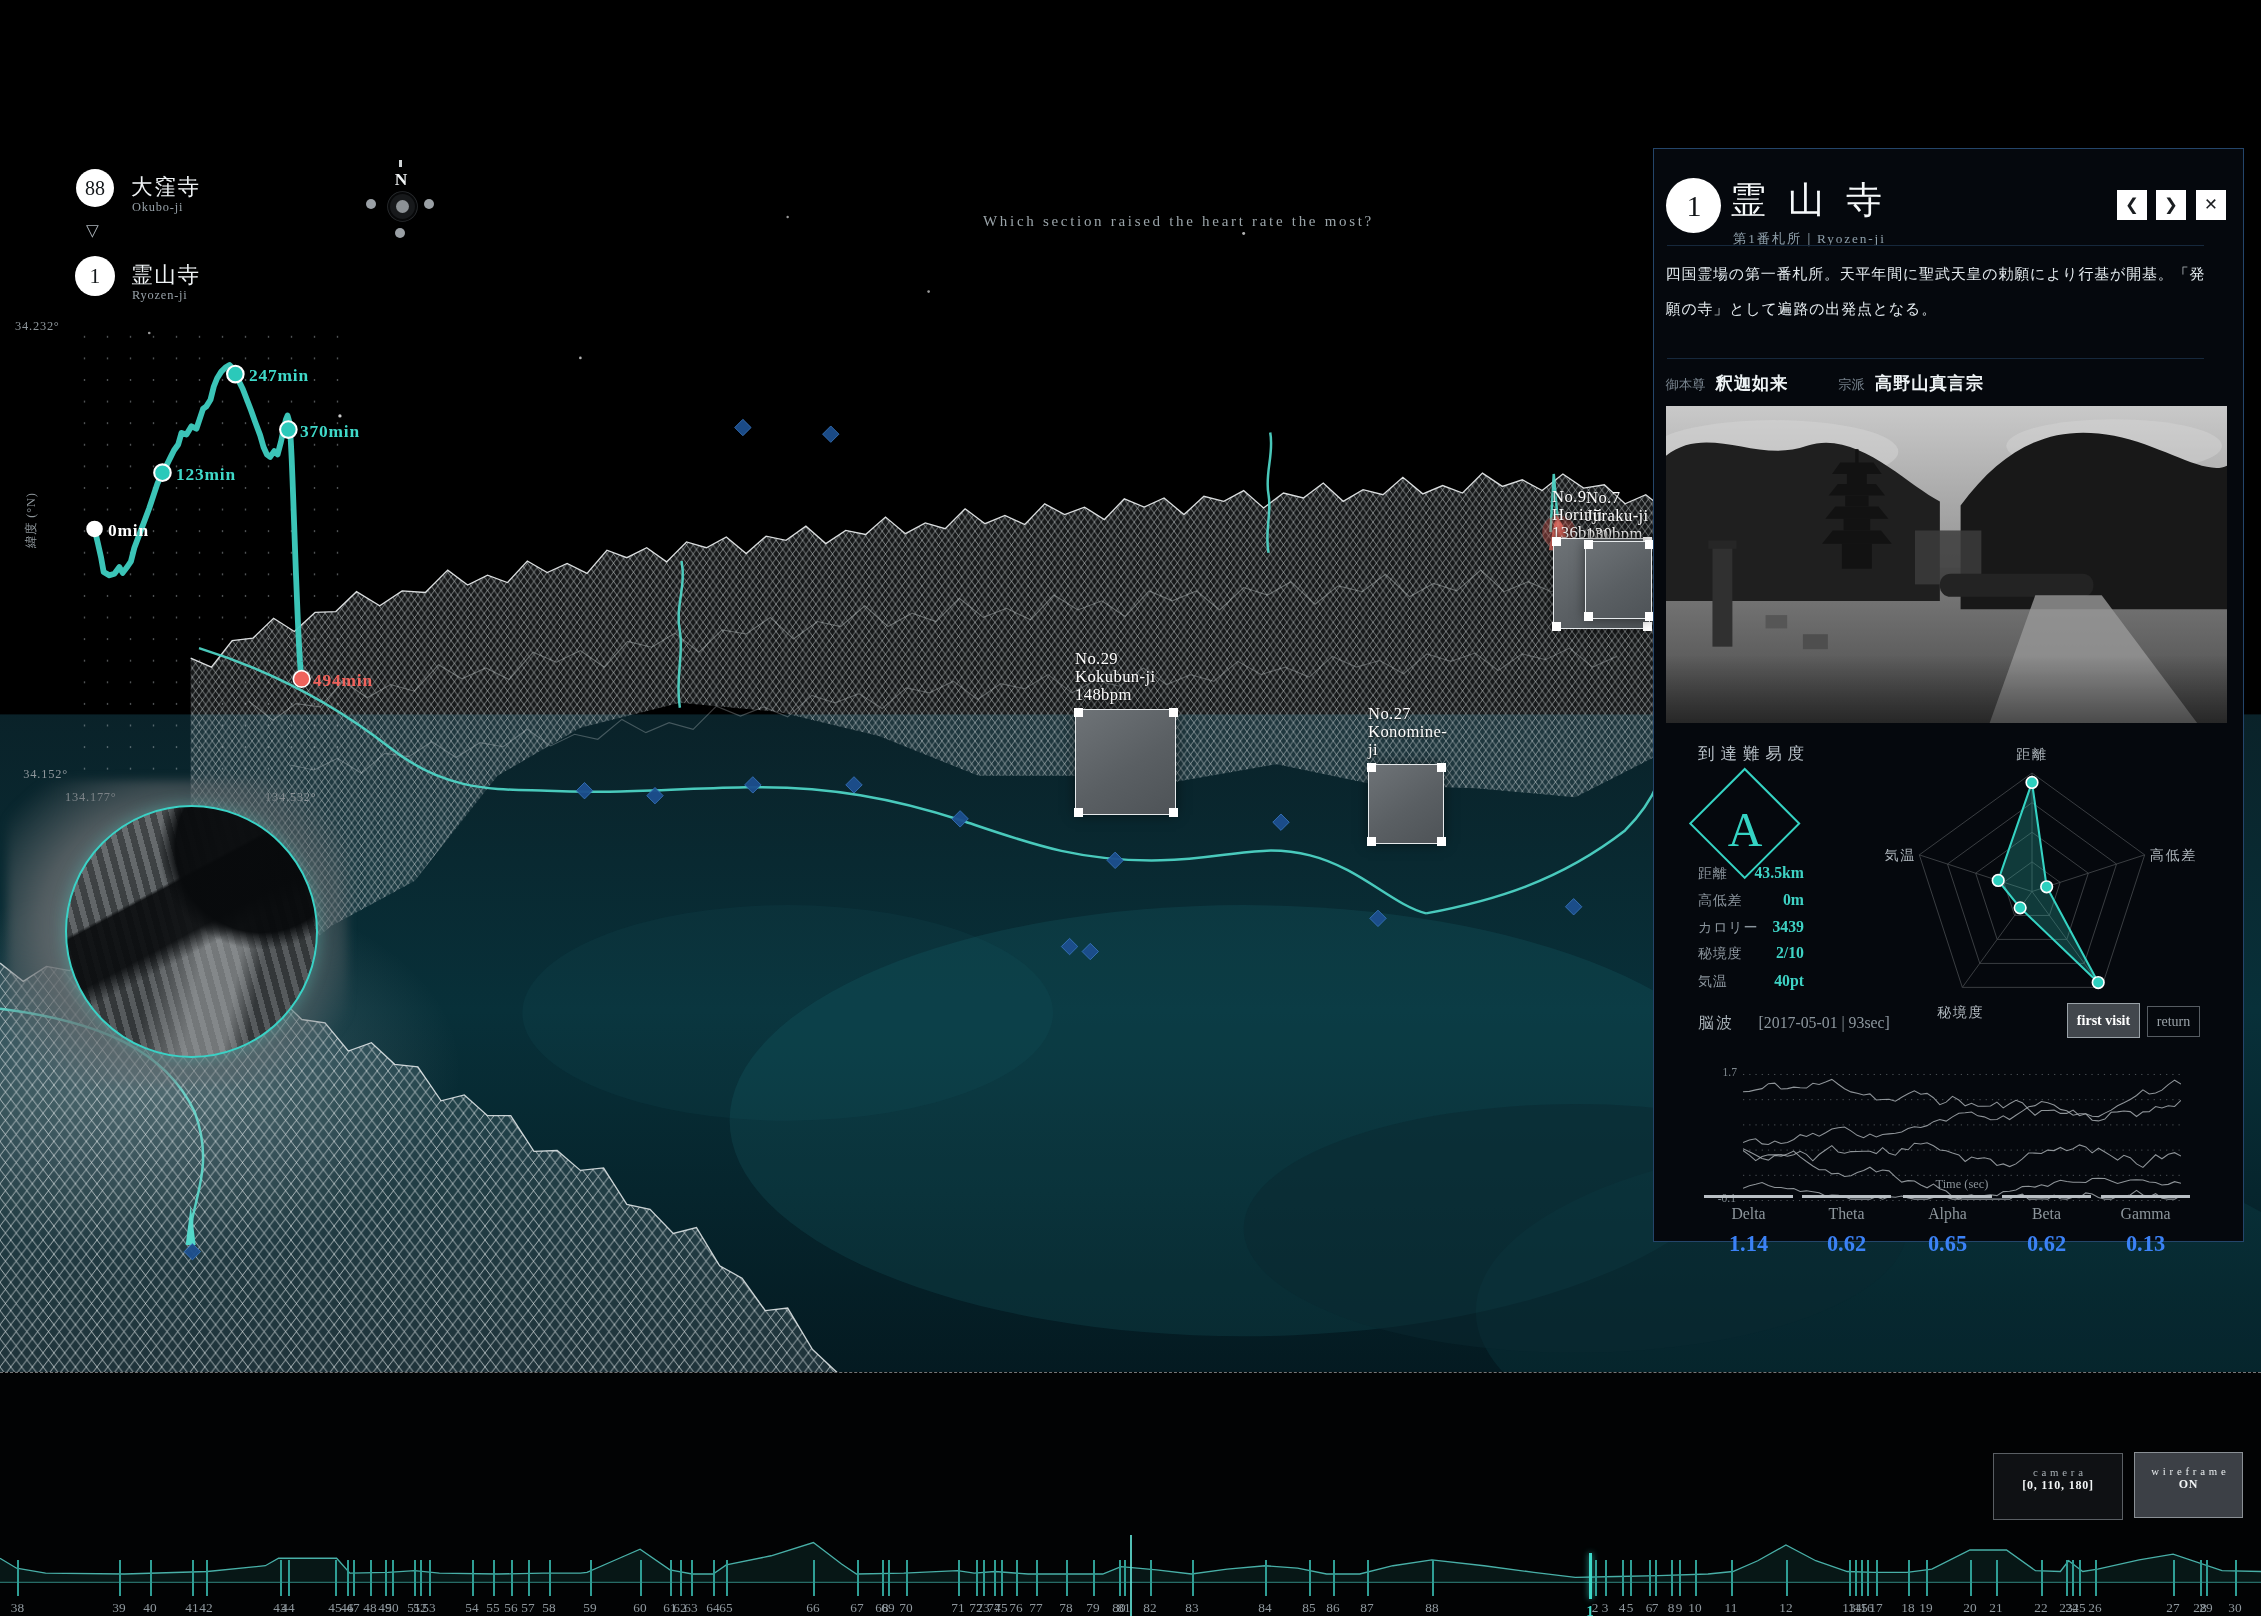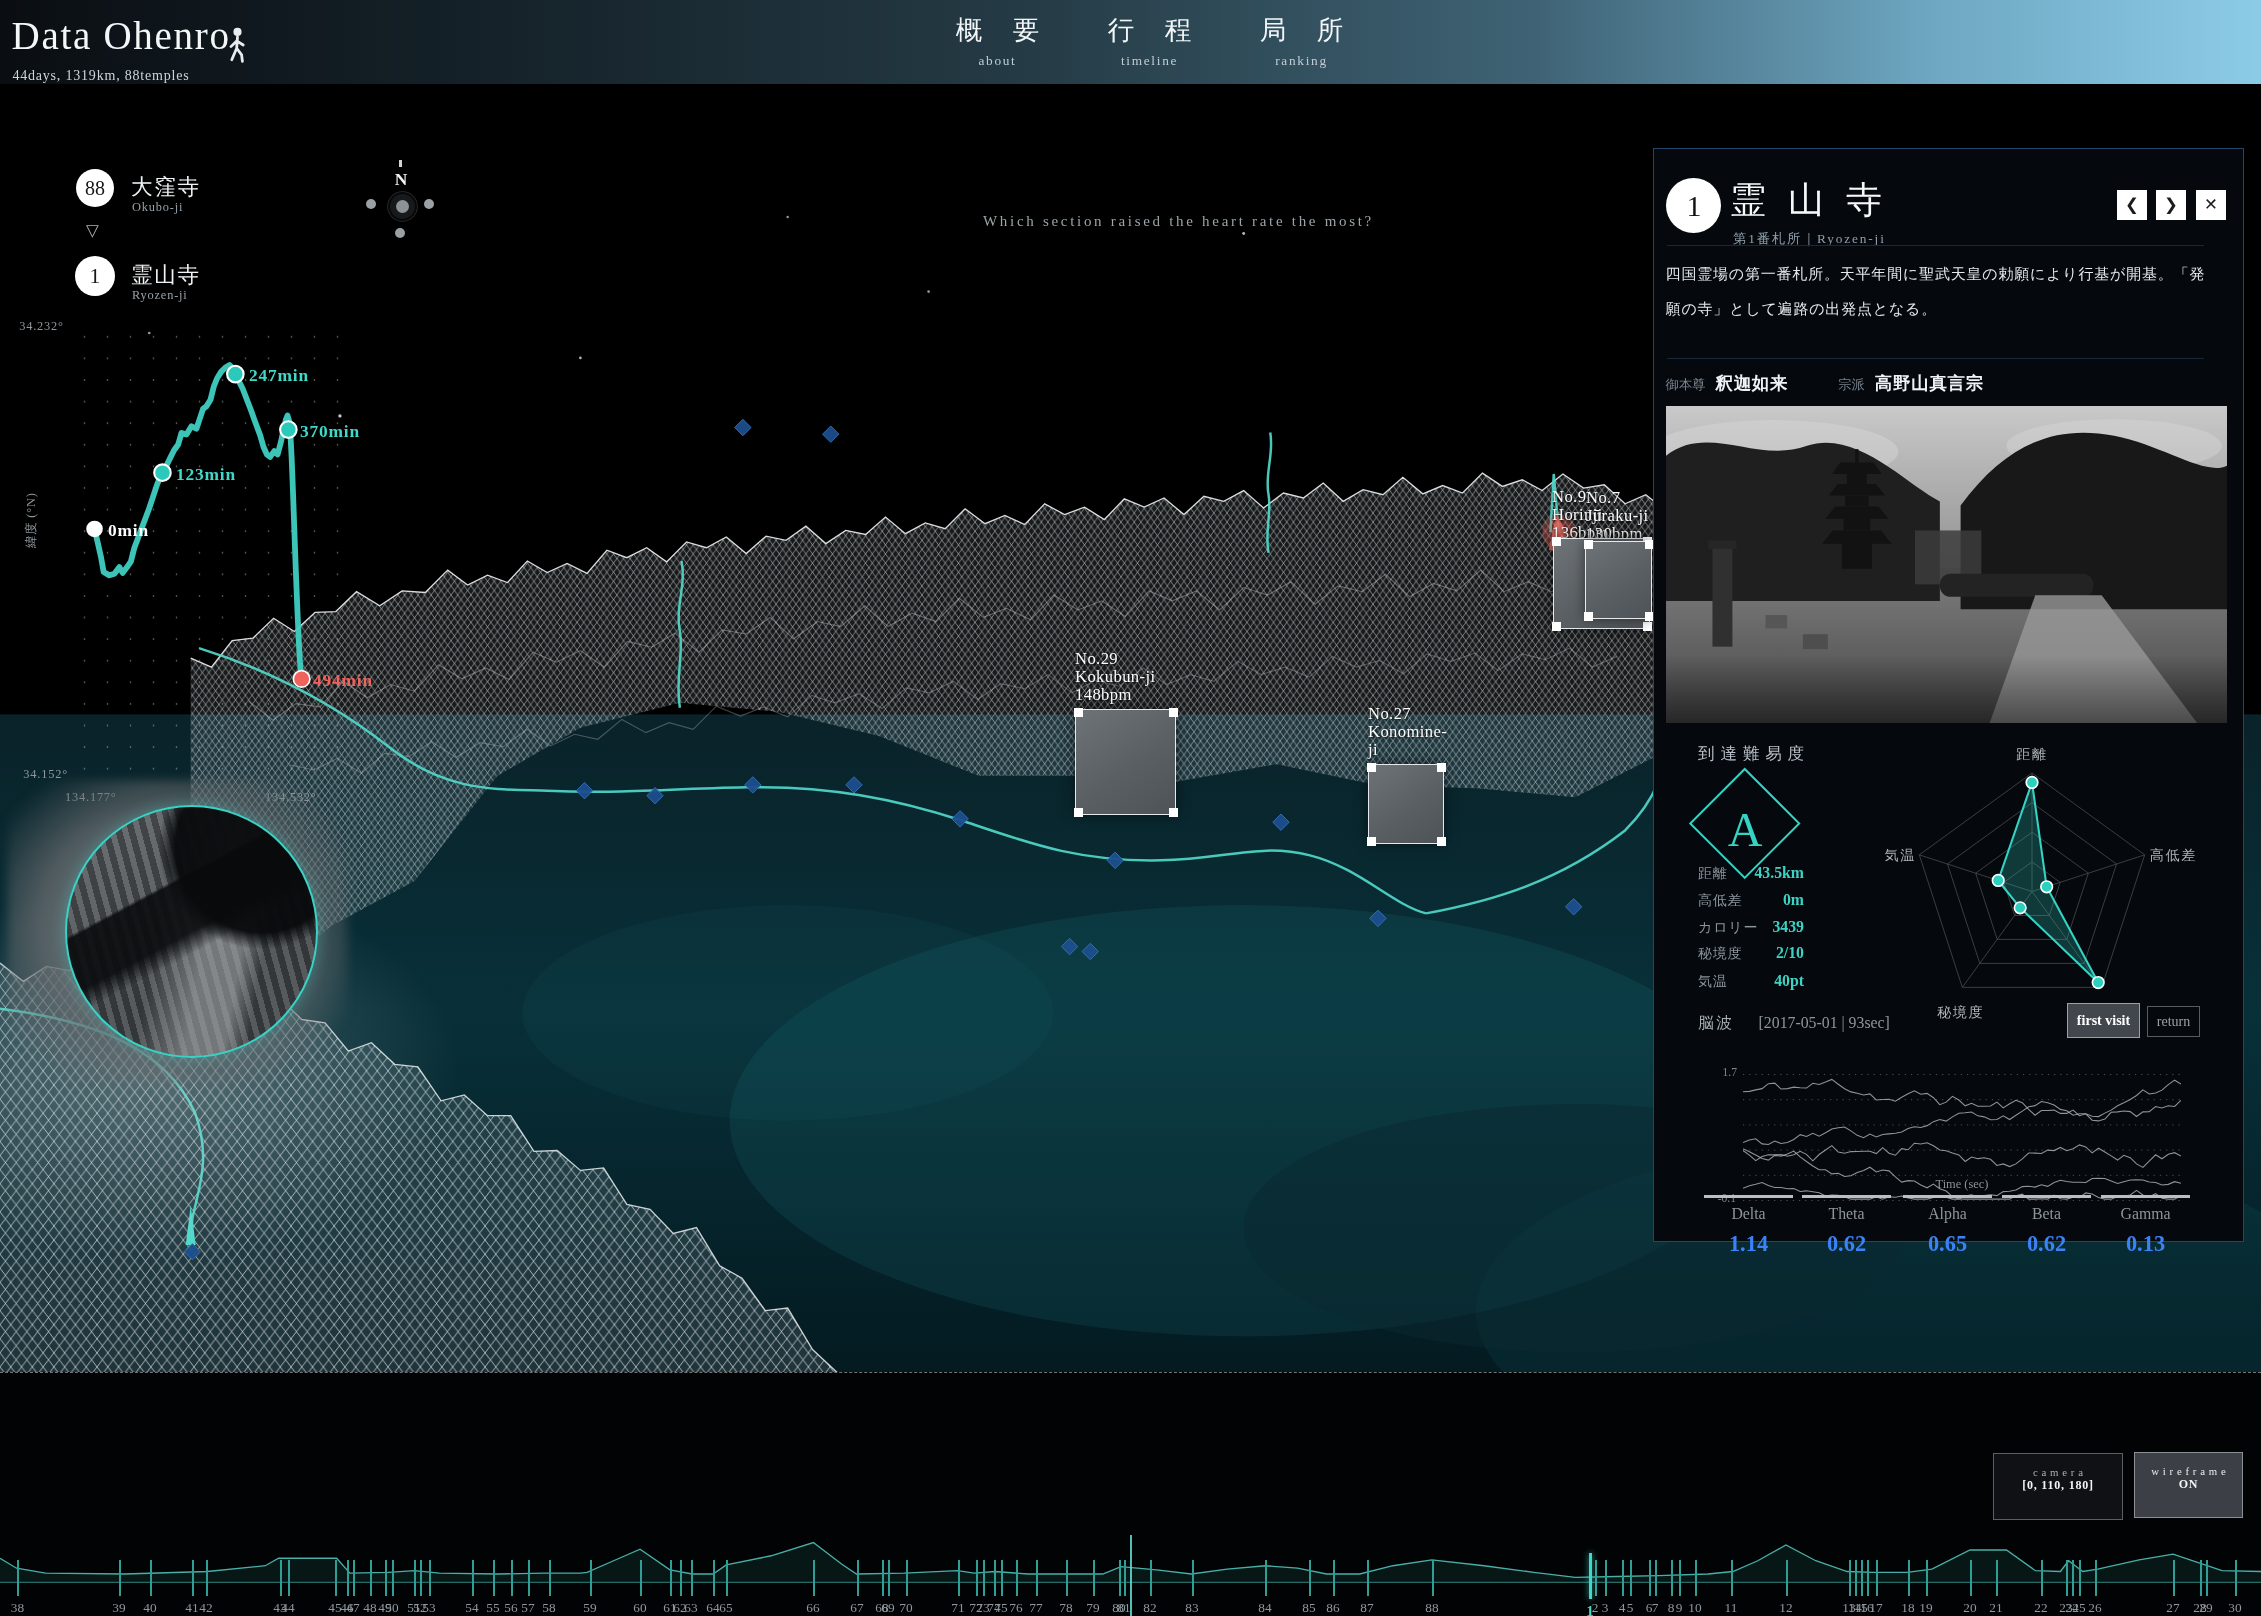--- a/index.html
+++ b/index.html
@@ -111,40 +111,20 @@
   .tl-num{position:absolute;top:65px;transform:translateX(-50%);font-size:13.3px;color:#8f989e;white-space:nowrap;}
   .tl-current-line{position:absolute;left:1589px;top:18px;width:3.3px;height:46px;background:#3fd9c9;box-shadow:0 0 6.6px rgba(63,217,201,0.8);}
   .tl-current-num{position:absolute;left:1590px;top:68px;transform:translateX(-50%);font-size:15px;font-weight:bold;color:#3fd9c9;}
   .tl-section-marker{position:absolute;left:1130px;top:0px;width:1.7px;height:83px;background:rgba(96,224,213,0.85);}
 </style>
 </head>
 <body>
 
 <div id="app">
 
-  <div class="header">
-    <div class="brand-title">Data Ohenro</div>
-    <svg class="walker" viewBox="0 0 28 44">
-      <circle cx="14" cy="6" r="5" fill="#e8edef"></circle>
-      <path d="M14 12 L13 26 M13 17 L6 24 M13 17 L21 22 M13 26 L7 40 M13 26 L19 34 L20 42" stroke="#e8edef" stroke-width="3.4" fill="none" stroke-linecap="round"></path>
-    </svg>
-    <div class="brand-sub">44days, 1319km, 88temples</div>
-    <div class="nav-item" style="left:923px;">
-      <div class="nav-jp">概 要</div>
-      <div class="nav-en">about</div>
-    </div>
-    <div class="nav-item" style="left:1075px;">
-      <div class="nav-jp">行 程</div>
-      <div class="nav-en">timeline</div>
-    </div>
-    <div class="nav-item" style="left:1227px;">
-      <div class="nav-jp">局 所</div>
-      <div class="nav-en">ranking</div>
-    </div>
-  </div>
 
   <div class="scene">
     <svg id="scene-svg" width="2261" height="1289" viewBox="0 0 2727 1554">
       <defs>
         <pattern id="meshA" width="16" height="11" patternUnits="userSpaceOnUse">
           <path d="M0 11 L8 0 L16 11 M0 0 L8 11 L16 0" stroke="#cdd4d6" stroke-width="0.9" fill="none" opacity="0.72"></path>
         </pattern>
         <pattern id="meshB" width="26" height="17" patternUnits="userSpaceOnUse">
           <path d="M0 17 L13 0 L26 17 M0 0 L13 17 L26 0" stroke="#d6dcde" stroke-width="1.1" fill="none" opacity="0.8"></path>
         </pattern>
@@ -258,21 +238,21 @@
         <circle cx="196" cy="58" r="10" fill="#2bc9ba" stroke="#fff" stroke-width="2.5"></circle>
         <circle cx="260" cy="125" r="10" fill="#2bc9ba" stroke="#fff" stroke-width="2.5"></circle>
         <circle cx="276" cy="426" r="10" fill="#f0625c" stroke="#fff" stroke-width="2"></circle>
       </svg>
       <div class="track-marker-label tml-white" style="left:35px;top:194px;">0min</div>
       <div class="track-marker-label tml-teal" style="left:103px;top:138px;">123min</div>
       <div class="track-marker-label tml-teal" style="left:176px;top:39px;">247min</div>
       <div class="track-marker-label tml-teal" style="left:227px;top:95px;">370min</div>
       <div class="track-marker-label tml-red" style="left:240px;top:344px;">494min</div>
     </div>
-    <div class="axis-label" style="left:15px;top:235px;width:53px;text-align:center;">34.232°</div>
+    <div class="axis-label" style="left:15px;top:235px;width:53px;text-align:left;">34.232°</div>
     <div class="axis-label" style="left:15px;top:683px;width:53px;text-align:right;">34.152°</div>
     <div class="axis-label" style="left:23px;top:464px;transform:rotate(-90deg);transform-origin:left top;">緯度 (°N)</div>
     <div class="axis-label" style="left:65px;top:706px;">134.177°</div>
     <div class="axis-label" style="left:265px;top:706px;">134.532°</div>
     <div class="axis-label" style="left:73px;top:723px;width:275px;text-align:center;">経度 (°E)</div>
 
     
     <div class="fog" style="left:-50px;top:796px;width:514px;height:381px;background:radial-gradient(ellipse at 40% 50%,rgba(215,221,224,0.28),rgba(215,221,224,0) 70%);"></div>
 
     

